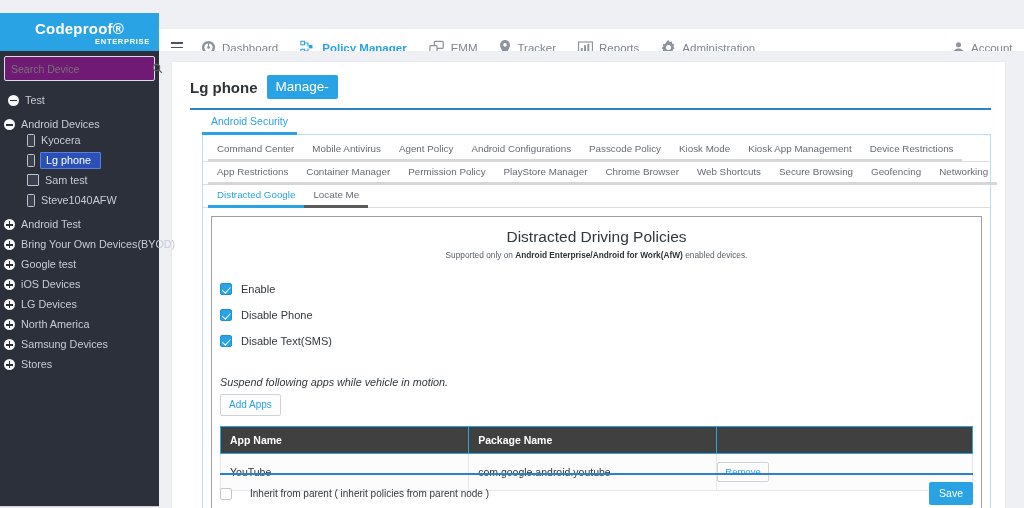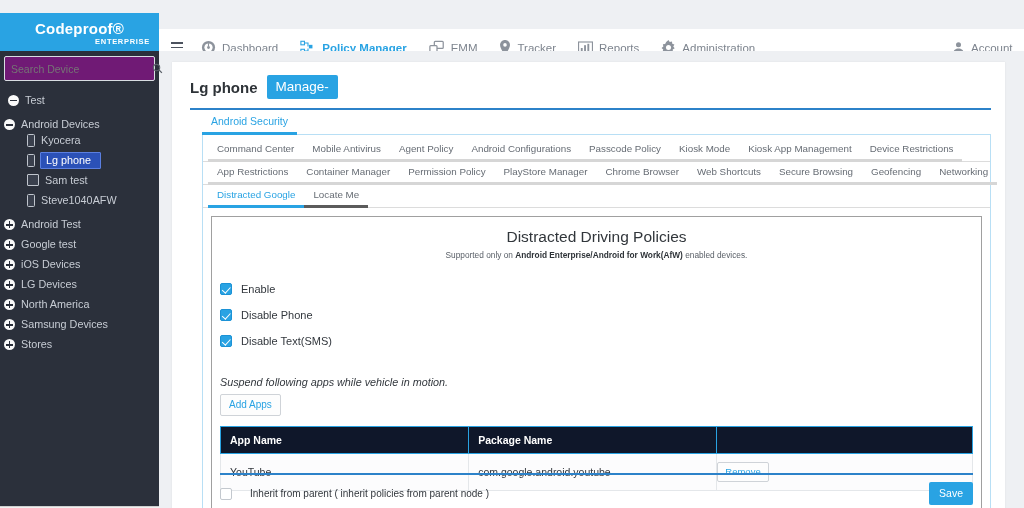--- a/index.html
+++ b/index.html
@@ -241,21 +241,21 @@
     background: #fdfdfd; border: 1px solid #cfd3d8;
     padding: 4px 8px 5px; border-radius: 2px; cursor: pointer;
   }
 
   .apps-table {
     margin: 10px 8px 0 8px;
     border-collapse: collapse; width: calc(100% - 16px);
     table-layout: fixed;
   }
   .apps-table th {
-    background: #0f172a; color: #fff;
+    background: #404040; color: #fff;
     font-size: 10.5px; font-weight: bold;
     text-align: left; padding: 7px 0 7px 9px;
     border: 1px solid #29a3e3;
   }
   .apps-table td {
     font-size: 10.5px; color: #32373d;
     padding: 8px 0 8px 9px;
     border: 1px solid #e4e7ea;
     background: #fcfcfd;
   }
@@ -339,20 +339,24 @@
         </li>
         <li class="tnode l3">
           <span style="display: inline-flex;">
             <span class="devicon"></span>
           </span>
           <span class="tlabel">Steve1040AFW</span>
         </li>
         <li class="tnode l2">
           <span class="tog plus"></span>
           <span class="tlabel">Android Test</span>
+        </li>
+        <li class="tnode l2">
+          <span class="tog plus"></span>
+          <span class="tlabel">Bring Your Own Devices(BYOD)</span>
         </li>
         <li class="tnode l2">
           <span class="tog plus"></span>
           <span class="tlabel">Google test</span>
         </li>
         <li class="tnode l2">
           <span class="tog plus"></span>
           <span class="tlabel">iOS Devices</span>
         </li>
         <li class="tnode l2">

